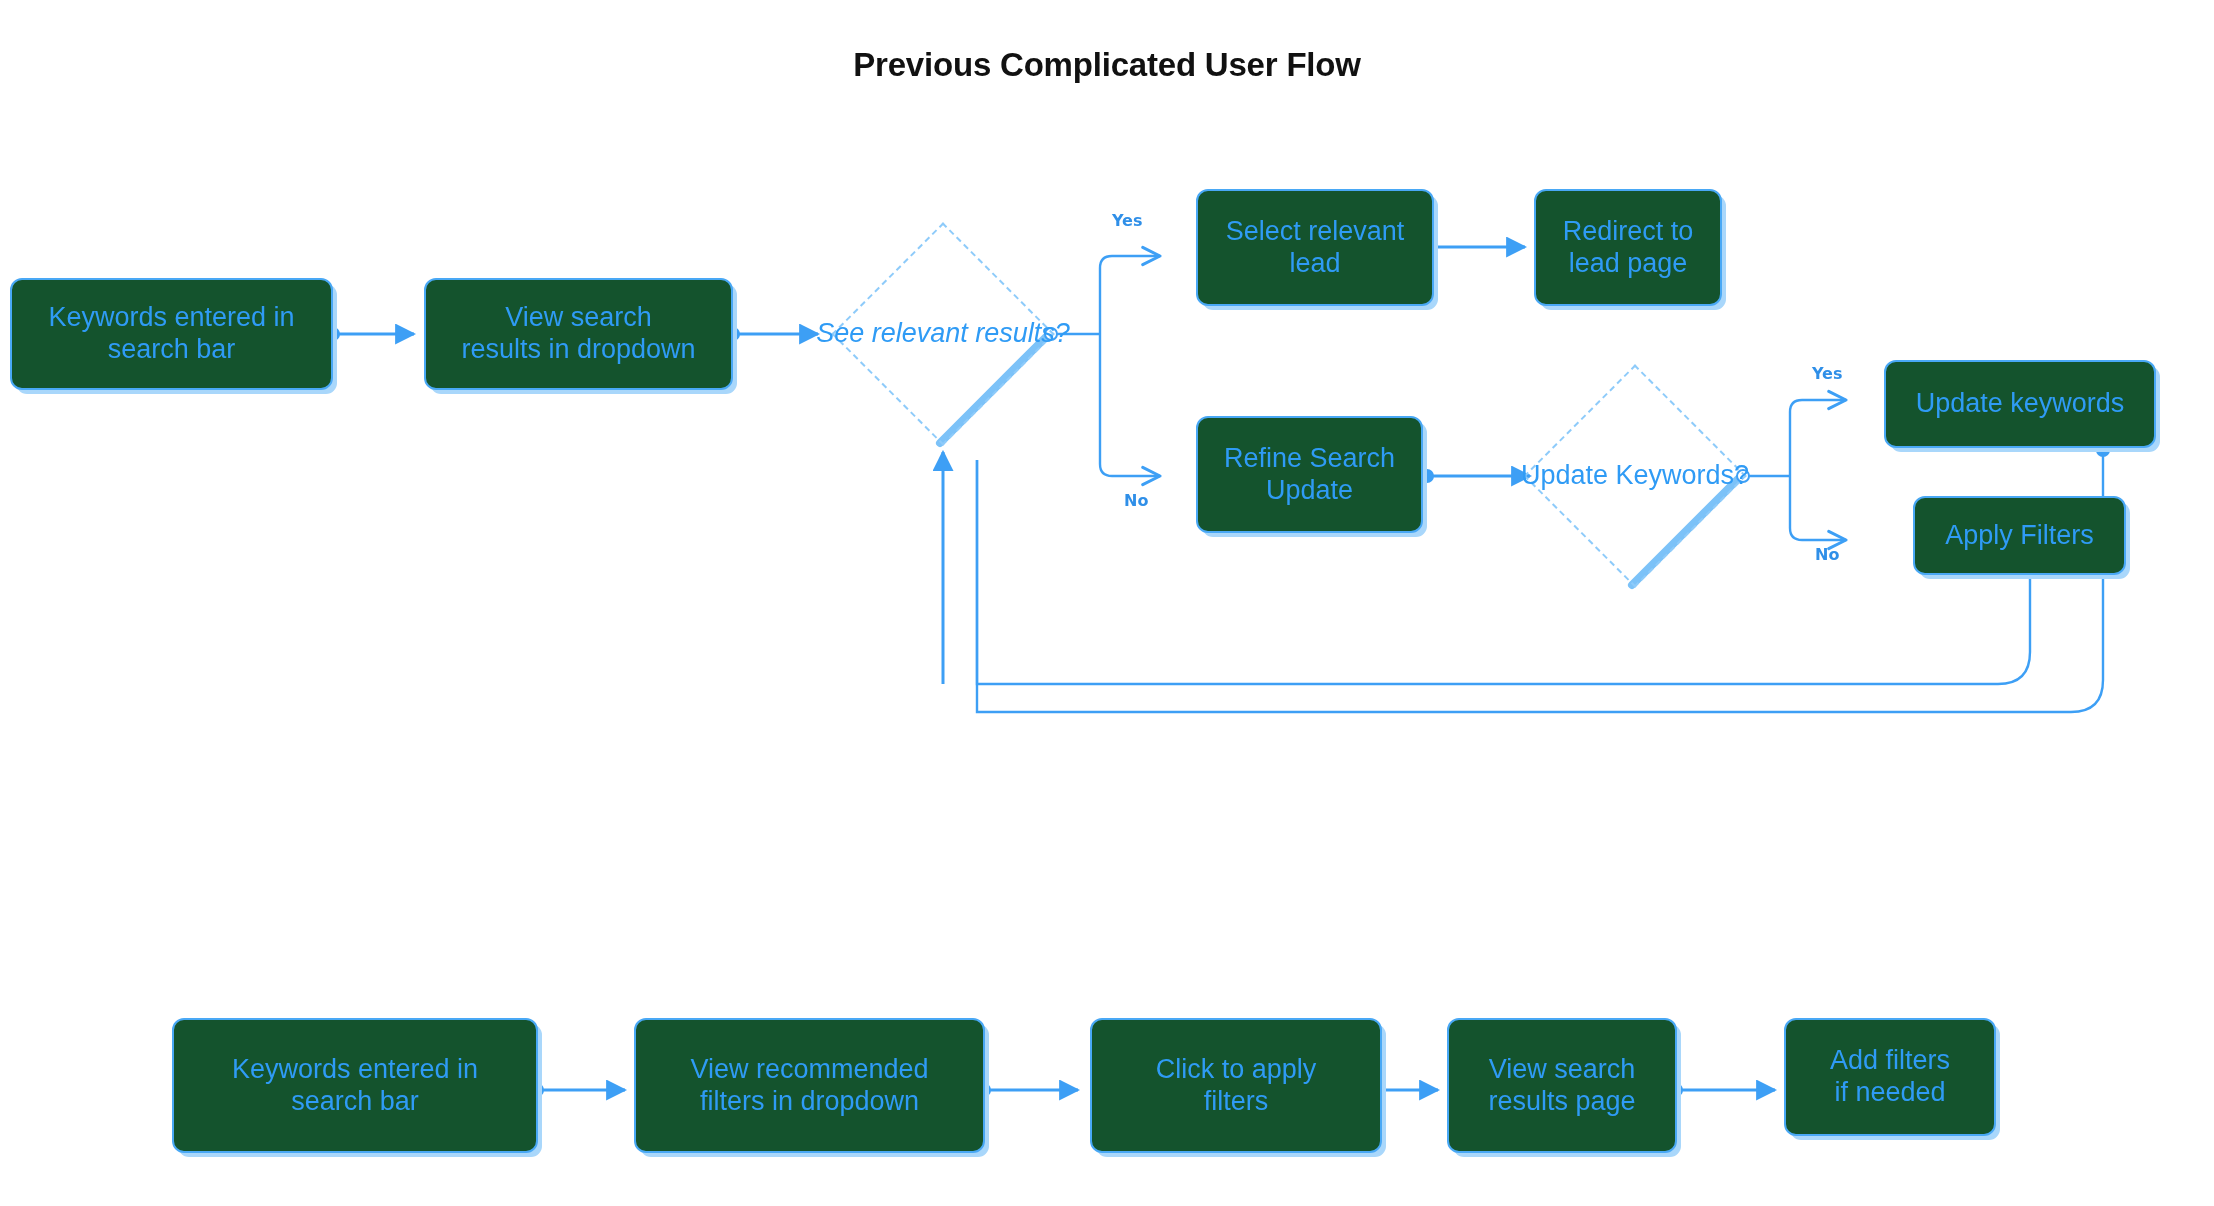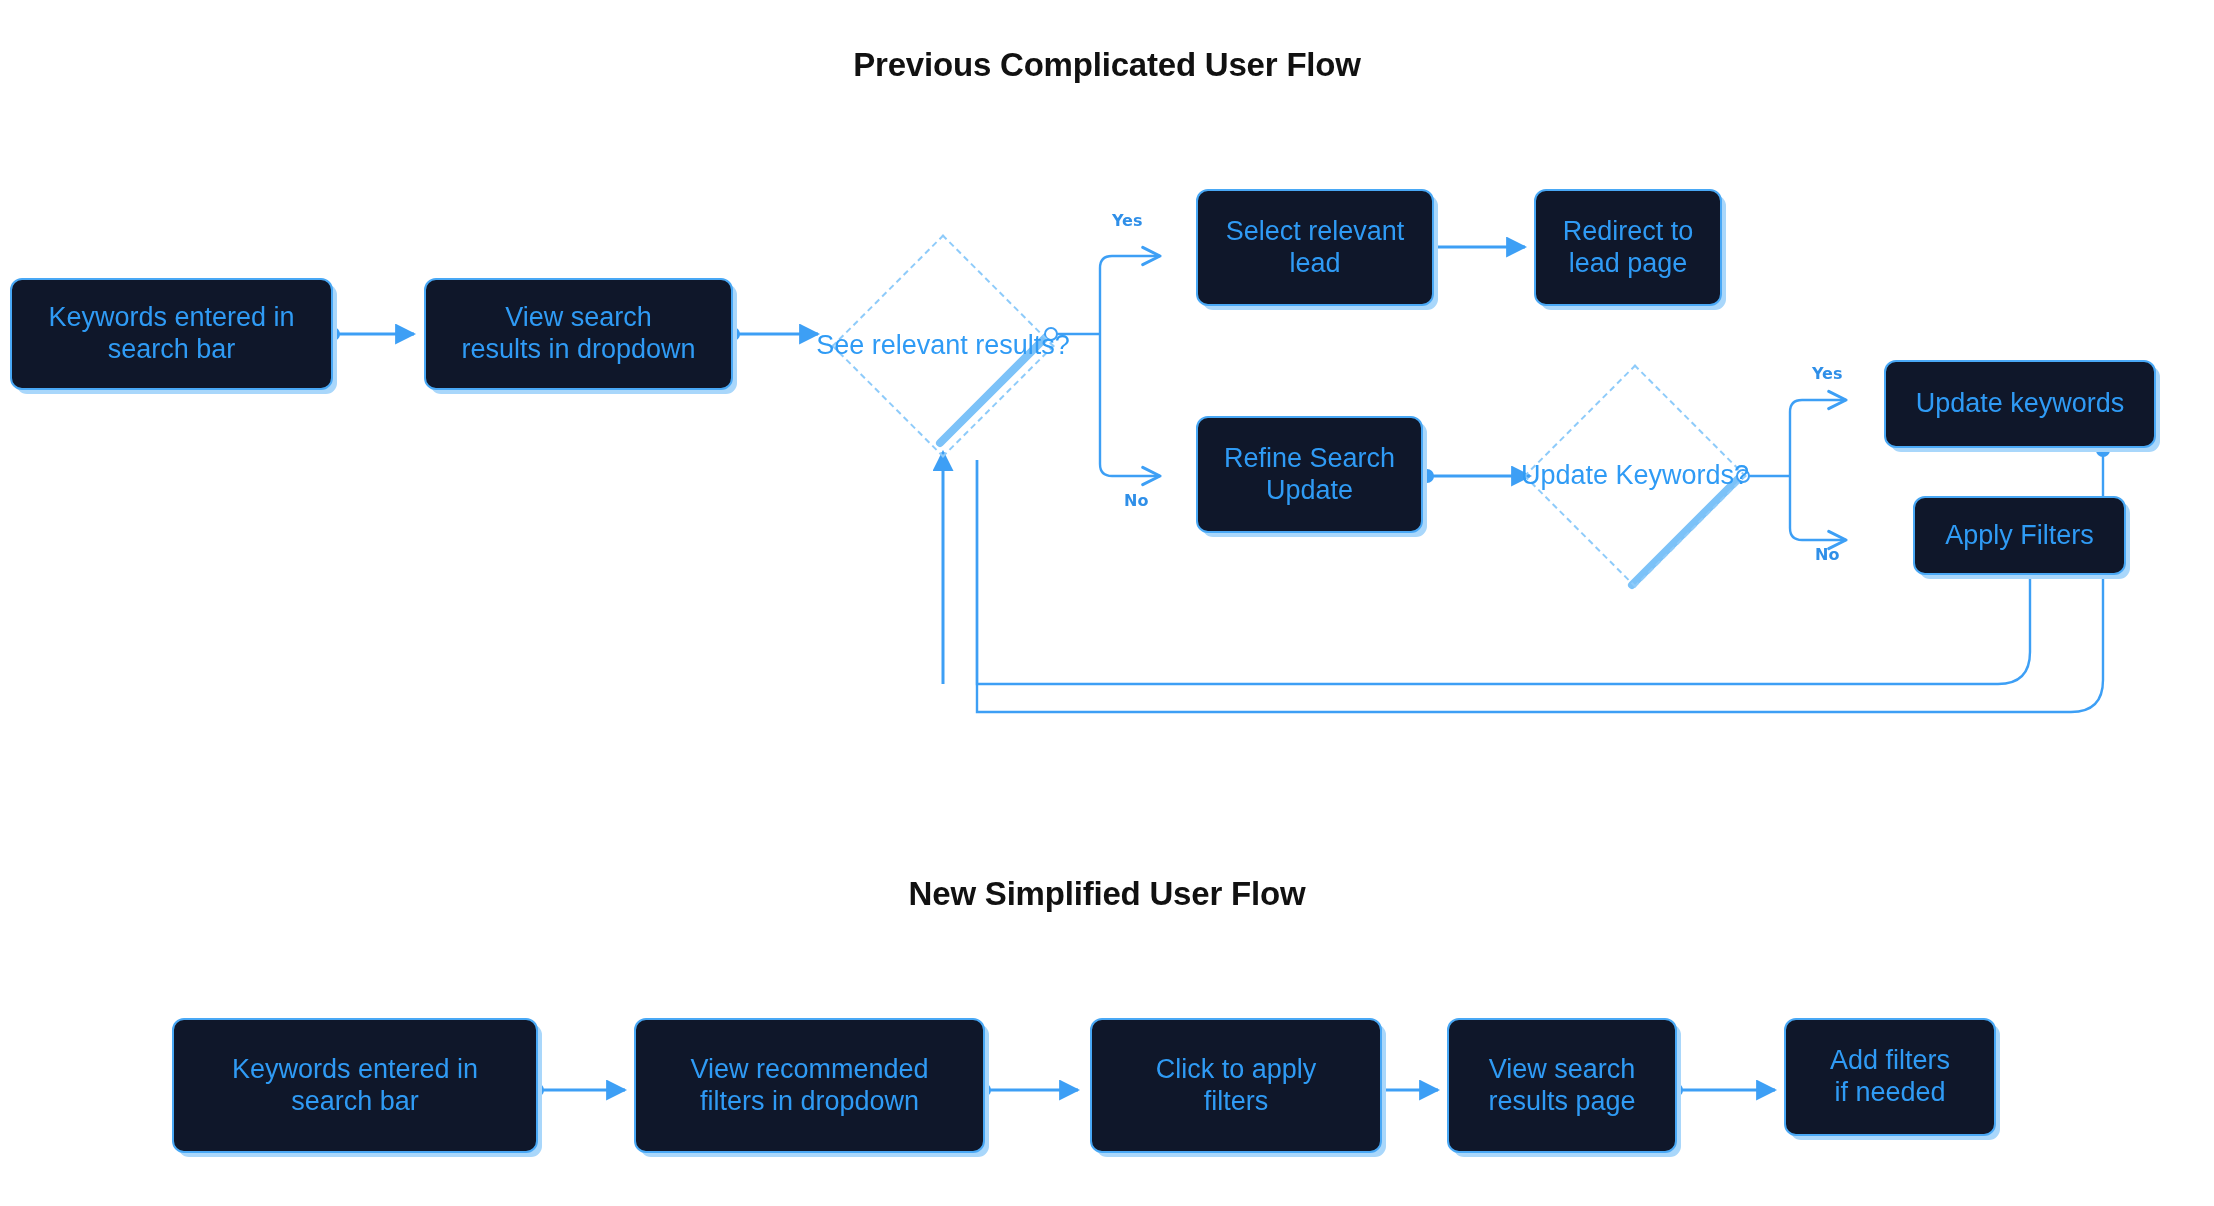--- a/index.html
+++ b/index.html
@@ -28,21 +28,21 @@
     letter-spacing: -0.2px;
     white-space: nowrap;
   }
   #title-previous { top: 46px; }
   #title-new { top: 875px; }
 
   
   .node {
     position: absolute;
     box-sizing: border-box;
-    background: #0f172a;
+    background: #14532d;
     border: 2px solid #49a8f5;
     border-radius: 12px;
     color: #2f9bf5;
     font-size: 27px;
     line-height: 1.17;
     text-align: center;
     display: flex;
     align-items: center;
     justify-content: center;
     padding: 4px 10px;
@@ -180,37 +180,36 @@
       <line x1="1342" y1="1090" x2="1438" y2="1090" stroke="#3d9ff5" stroke-width="3" marker-end="url(#arrowFilled)"></line>
     </g>
     <g>
       <circle cx="1676" cy="1090" r="7" fill="#3d9ff5"></circle>
       <line x1="1676" y1="1090" x2="1775" y2="1090" stroke="#3d9ff5" stroke-width="3" marker-end="url(#arrowFilled)"></line>
     </g>
   </svg>
 
   <div class="section-title" id="title-previous">Previous Complicated User Flow</div>
 
-  <div class="section-title" id="title-new">New Simplified User Flow</div>
 
   <div class="node" style="left:10px; top:278px; width:323px; height:112px;">
     <div>
       <span>Keywords entered in</span>
       <span>search bar</span>
     </div>
   </div>
 
   <div class="node" style="left:424px; top:278px; width:309px; height:112px;">
     <div>
       <span>View search</span>
       <span>results in dropdown</span>
     </div>
   </div>
 
-  <div class="diamond" style="left:831px; top:234px; width:224px; height:224px;">
+  <div class="diamond" style="left:831px; top:222px; width:224px; height:224px;font-style:italic;">
     <div class="dshape" style="width:158px; height:158px;"></div>
     <div class="dlabel">
       <span>See relevant</span>
       <span>results?</span>
     </div>
   </div>
 
   <div class="branch-label" style="left:1112px; top:211px;">Yes</div>
 
   <div class="branch-label" style="left:1124px; top:491px;">No</div>

